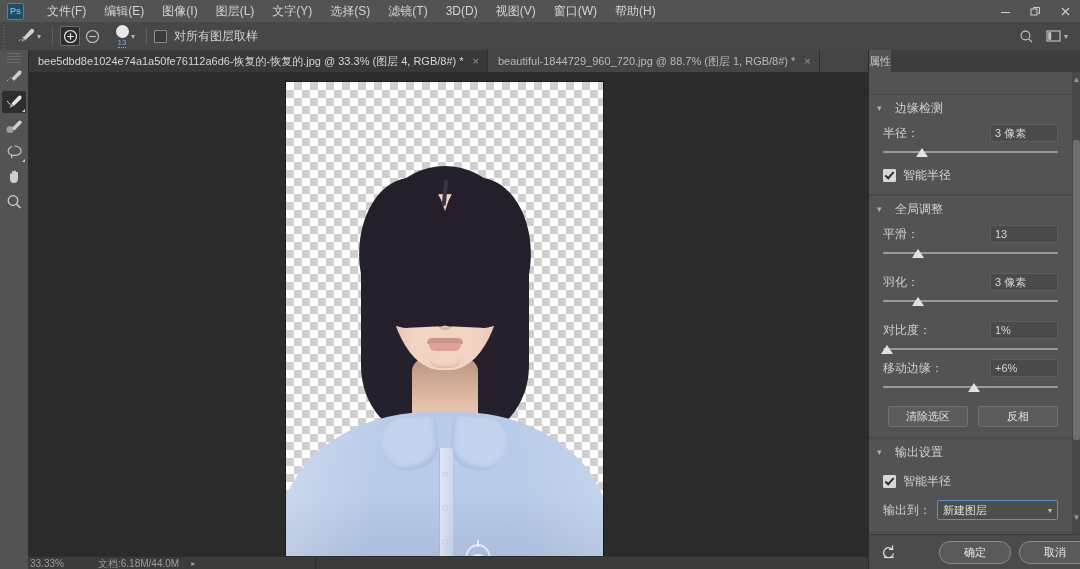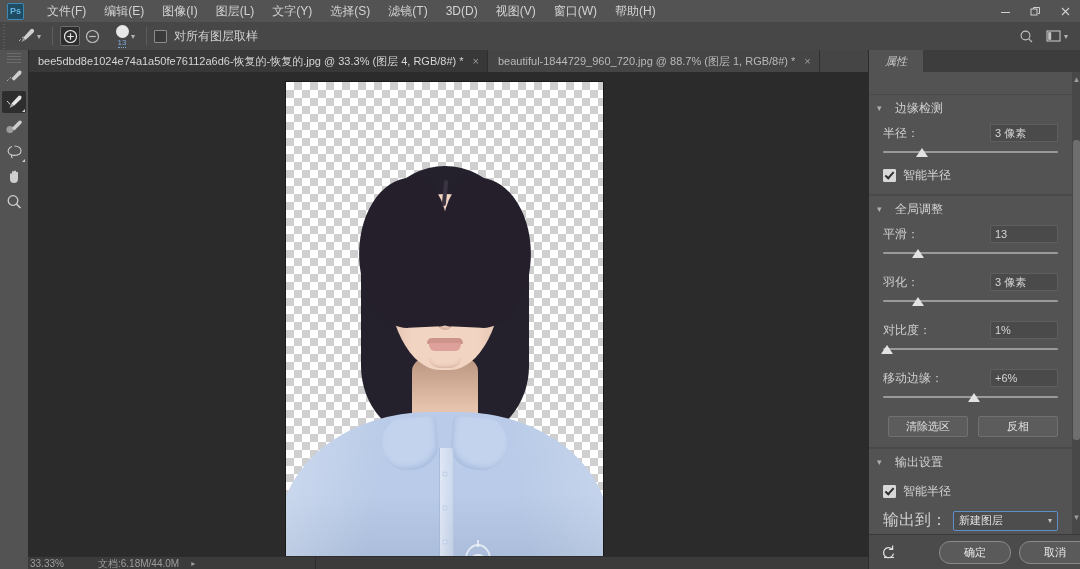--- a/index.html
+++ b/index.html
@@ -253,22 +253,22 @@
     border-radius:0 0 16px 16px;box-shadow:inset 0 -3px 4px -2px rgba(160,110,90,.4);
   }
 
   
   .panel{
     position:absolute;left:868px;top:50px;width:212px;height:519px;
     background:#454545;border-left:1px solid #2b2b2b;
   }
   .panel-tabs{height:22px;background:#3d3d3d;display:flex;align-items:flex-end;}
   .panel-tab{
-    height:22px;padding:0 16px;display:flex;align-items:center;
-    font-size:11px;color:#c9c9c9;background:#535353;font-style:italic;
+    height:22px;padding:0 0;display:flex;align-items:center;
+    font-size:11px;color:#c9c9c9;background:#535353;
   }
   .panel-body{
     position:absolute;top:22px;left:0;width:212px;height:463px;
     background:#535353;overflow:hidden;
   }
   .panel-scroll{
     position:absolute;right:0;top:0;width:9px;height:463px;background:#484848;
   }
   .panel-thumb{
     position:absolute;right:1px;top:68px;width:7px;height:300px;background:#6e6e6e;border-radius:3px;
@@ -308,21 +308,21 @@
   }
   .chkrow{display:flex;align-items:center;padding:8px 14px 2px 14px;}
   .chkrow .lbl{font-size:12px;color:#d2d2d2;margin-left:7px;}
   .btnrow{display:flex;justify-content:flex-end;gap:10px;padding:12px 14px 2px 14px;}
   .pbtn{
     min-width:62px;height:19px;background:#5c5c5c;border:1px solid #707070;
     border-radius:2px;color:#e0e0e0;font-size:11px;
     display:flex;align-items:center;justify-content:center;padding:0 8px;
   }
   .selrow{display:flex;align-items:center;padding:8px 14px 4px 14px;}
-  .selrow .lbl{font-size:16px;color:#cfcfcf;white-space:nowrap;margin-right:6px;}
+  .selrow .lbl{font-size:12px;color:#cfcfcf;white-space:nowrap;margin-right:6px;}
   .select{
     flex:1;height:18px;background:#4d4d4d;border:1px solid #5f8fc9;border-radius:2px;
     display:flex;align-items:center;padding:0 5px;color:#e2e2e2;font-size:11px;
     position:relative;
   }
   .select .car{position:absolute;right:5px;color:#c3c3c3;font-size:8px;}
   .panel-footer{
     position:absolute;left:0;bottom:0;width:212px;height:34px;background:#4b4b4b;
     border-top:1px solid #3a3a3a;display:flex;align-items:center;padding:0 10px;
   }
@@ -620,21 +620,21 @@
 
           <div class="row" style="margin-top:10px">
             <span class="lbl">对比度：</span>
             <span class="valbox">1%</span>
           </div>
           <div class="slider">
             <div class="track"></div>
             <div class="knob" style="left:2%"></div>
           </div>
 
-          <div class="row" style="margin-top:10px">
+          <div class="row" style="margin-top:0">
             <span class="lbl">移动边缘：</span>
             <span class="valbox">+6%</span>
           </div>
           <div class="slider">
             <div class="track"></div>
             <div class="knob" style="left:52%"></div>
           </div>
 
           <div class="btnrow">
             <div class="pbtn">清除选区</div>

